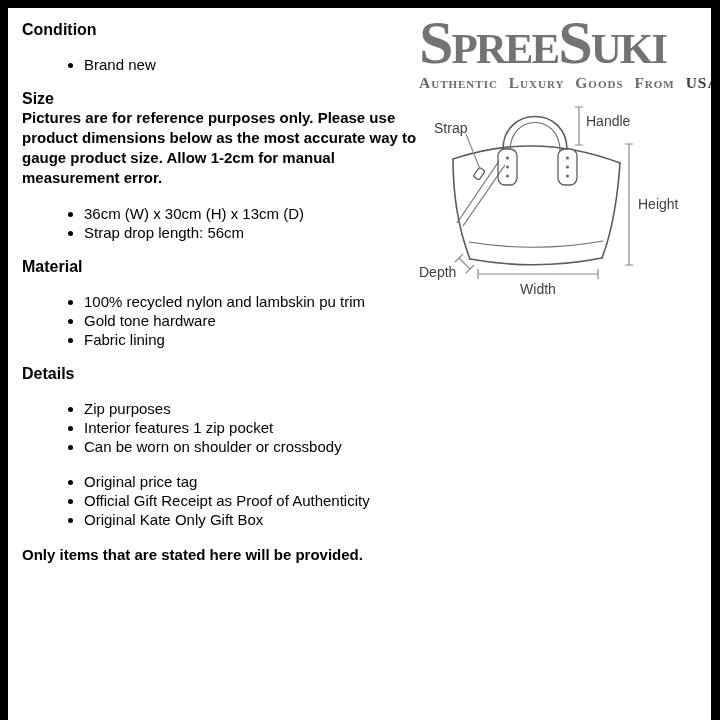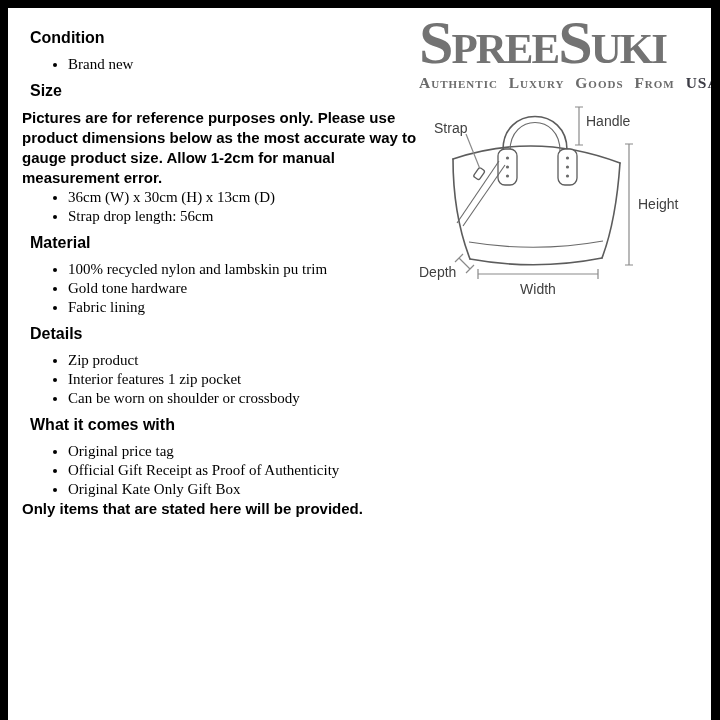--- a/index.html
+++ b/index.html
@@ -23,33 +23,32 @@
     left:0;top:0;
     width:420px;
     padding:13px 0 0 14px;
     box-sizing:border-box;
     font-size:15px;
     line-height:20px;
   }
   .left-col h3{
     font-size:16px;
     line-height:18px;
-    margin:8px;
+    margin:0;
     font-weight:bold;
   }
   .left-col p{
     margin:0;
     width:398px;
     font-weight:bold;
   }
   .left-col ul{
-    margin:0;
+    margin:16px;
     padding-left:46px;
     list-style:disc;
-    font-family:Liberation Serif, serif;
   }
   .left-col li{
     line-height:19px;
   }
   [data-name="section-list-condition"]{margin-top:23px;}
   [data-name="section-heading-size"]{margin-top:20px;}
   [data-name="size-paragraph"]{margin-top:23px;}
   [data-name="section-list-size"]{margin-top:24px;}
   [data-name="section-heading-material"]{margin-top:31px;}
   [data-name="section-list-material"]{margin-top:23px;}
@@ -172,26 +171,25 @@
 
     <h3 data-name="section-heading-material">Material</h3>
     <ul data-name="section-list-material">
       <li data-name="list-item">100% recycled nylon and lambskin pu trim</li>
       <li data-name="list-item">Gold tone hardware</li>
       <li data-name="list-item">Fabric lining</li>
     </ul>
 
     <h3 data-name="section-heading-details">Details</h3>
     <ul data-name="section-list-details">
-      <li data-name="list-item">Zip product</li>
+      <li data-name="list-item">Zip purposes</li>
       <li data-name="list-item">Interior features 1 zip pocket</li>
       <li data-name="list-item">Can be worn on shoulder or crossbody</li>
     </ul>
 
-    <h3 data-name="section-heading-what-it-comes-with">What it comes with</h3>
     <ul data-name="section-list-what-it-comes-with">
       <li data-name="list-item">Original price tag</li>
       <li data-name="list-item">Official Gift Receipt as Proof of Authenticity</li>
       <li data-name="list-item">Original Kate Only Gift Box</li>
     </ul>
 
     <p data-name="footer-note">Only items that are stated here will be provided.</p>
 
   </div>
 </div>

